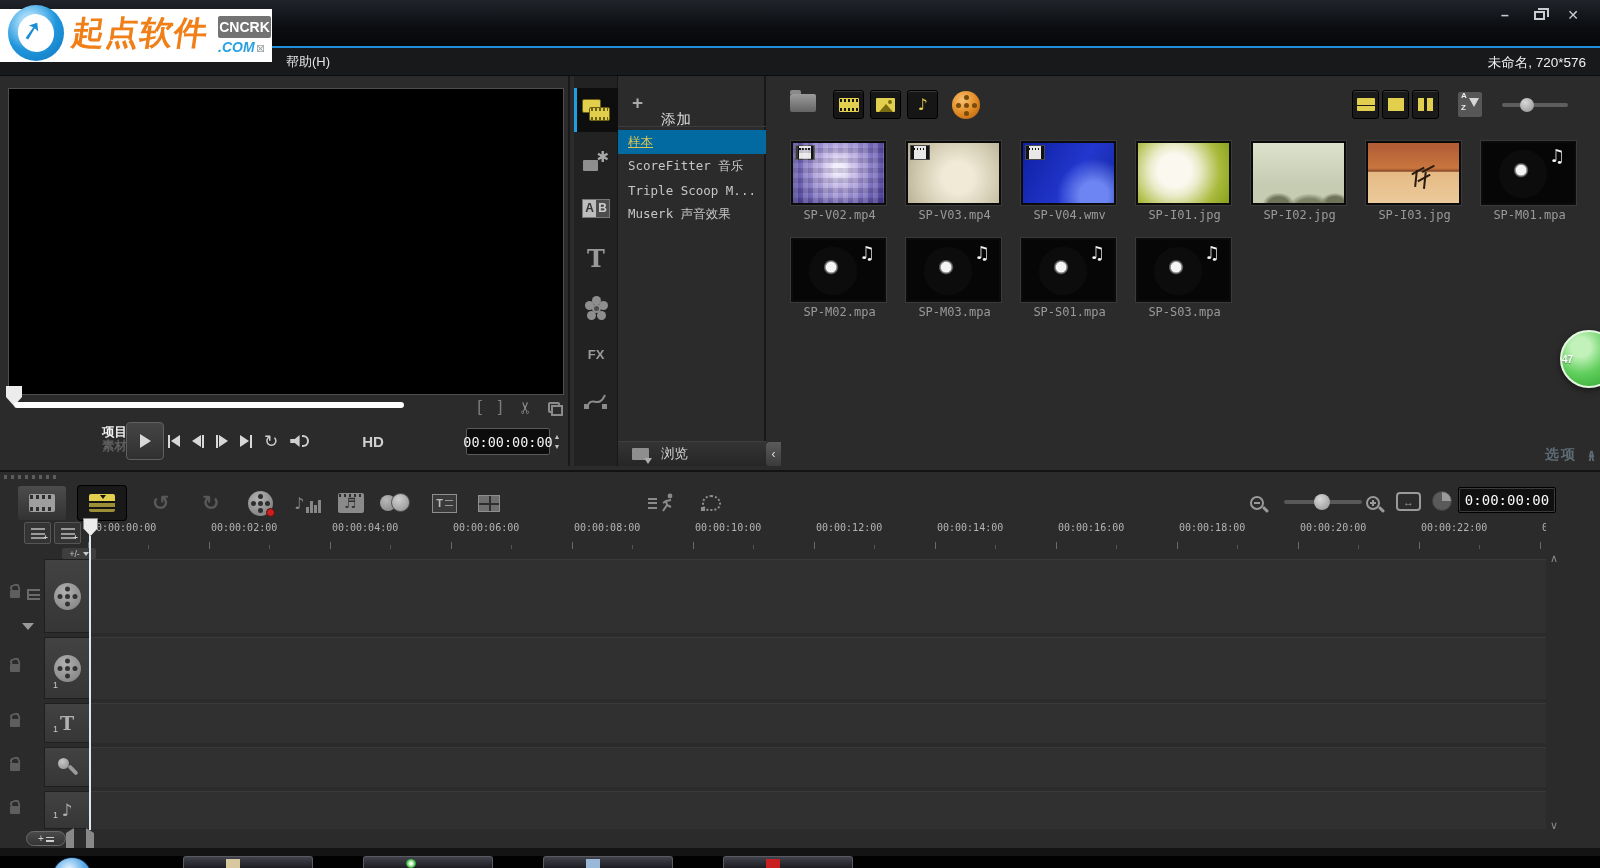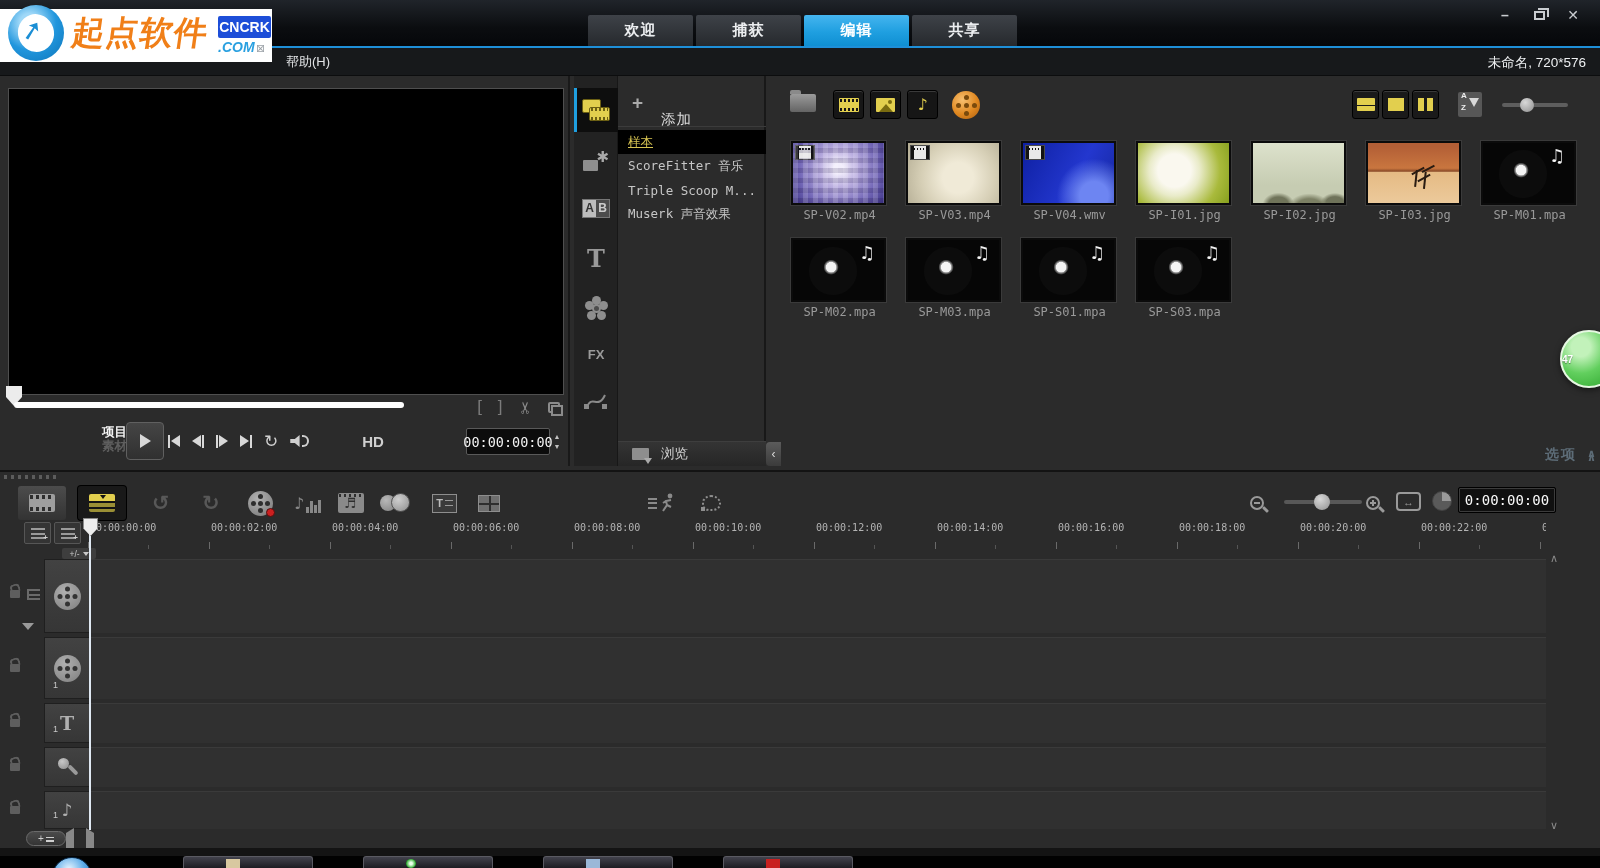--- a/index.html
+++ b/index.html
@@ -29,21 +29,21 @@
 
   
   .watermark{position:absolute;left:0;top:9px;width:272px;height:53px;background:#fff;z-index:40;}
   .wm-circle{position:absolute;left:8px;top:-4px;width:56px;height:56px;border-radius:50%;
     background:radial-gradient(circle at 38% 32%,#9fd8f8 0 18%,#2196dd 52%,#0d74b8 100%);}
   .wm-circle::before{content:"";position:absolute;left:10px;top:9px;width:36px;height:38px;border-radius:50%;
     background:#fff;transform:rotate(-18deg);}
   .wm-circle::after{content:"➚";position:absolute;left:13px;top:10px;font-size:26px;color:#1b8ed4;font-weight:bold;transform:rotate(-12deg);}
   .wm-brand{position:absolute;left:72px;top:2px;font-size:33px;font-weight:bold;color:#f07f18;
     transform:skewX(-8deg);letter-spacing:1px;font-family:"DejaVu Sans",sans-serif;}
-  .wm-badge{position:absolute;left:218px;top:7px;width:53px;height:22px;background:#1d4ed8;color:#fff;
+  .wm-badge{position:absolute;left:218px;top:7px;width:53px;height:22px;background:#737373;color:#fff;
     font-size:14px;font-weight:bold;display:flex;align-items:center;justify-content:center;border-radius:2px;}
   .wm-com{position:absolute;left:218px;top:30px;color:#2aa0e0;font-size:14px;font-weight:bold;font-style:italic;}
   .wm-x{position:absolute;left:256px;top:33px;color:#9aa0a6;font-size:11px;}
 
   
   .grip{position:absolute;height:4px;background-image:repeating-linear-gradient(90deg,#5c5c5c 0 3px,transparent 3px 7px);}
 
   
   #preview-panel{position:absolute;left:0;top:76px;width:570px;height:390px;background:#2b2b2b;border-right:2px solid #191919;}
   .screen{position:absolute;left:8px;top:12px;width:556px;height:307px;background:#000;border:1px solid #4f4f4f;}
@@ -103,21 +103,21 @@
   .ic-path svg{display:block;}
 
   .add-panel{position:absolute;left:44px;top:0;width:148px;height:390px;background:#2b2b2b;border-right:2px solid #181818;}
   .add-header{position:absolute;left:0;top:10px;width:148px;height:34px;display:flex;align-items:center;}
   .add-plus{color:#aaa;font-size:19px;font-weight:bold;margin-left:14px;}
   .add-label{color:#ddd;font-size:14.5px;margin-left:18px;letter-spacing:1px;margin-top:33px;}
   .add-divider{position:absolute;left:0;top:50px;width:148px;height:1px;background:#3c3c3c;}
   .cat-list{position:absolute;left:0;top:54px;width:148px;}
   .cat{height:24px;display:flex;align-items:center;padding-left:10px;color:#c6c6c6;
     font-family:"DejaVu Sans Mono",monospace;font-size:12.5px;white-space:nowrap;}
-  .cat-selected{background:#000000;color:#d8c552;text-decoration:underline;}
+  .cat-selected{background:#0369a1;color:#d8c552;text-decoration:underline;}
   .browse-bar{position:absolute;left:0;top:365px;width:148px;height:25px;background:linear-gradient(#343434,#262626);
     border-top:1px solid #3e3e3e;display:flex;align-items:center;}
   .ic-browse{position:relative;width:17px;height:12px;background:#8e8e8e;border-radius:1px;margin-left:14px;}
   .ic-browse::after{content:"";position:absolute;right:-3px;bottom:-4px;width:0;height:0;
     border-left:4px solid transparent;border-right:4px solid transparent;border-top:6px solid #aaa;}
   .browse-label{color:#cfcfcf;font-size:13.5px;margin-left:12px;}
   .collapse-btn{position:absolute;left:192px;top:366px;width:15px;height:24px;border-radius:4px 0 0 4px;
     background:linear-gradient(#5b5b5b,#3b3b3b);color:#ddd;font-size:12px;display:flex;align-items:center;justify-content:center;}
 
   .lib-content{position:absolute;left:208px;top:0;width:818px;height:390px;}
@@ -324,26 +324,20 @@
   .tb-item{position:absolute;top:0;width:130px;height:12px;background:linear-gradient(#42424c,#1c1c22);
     border:1px solid #5a5a62;border-bottom:none;border-radius:3px 3px 0 0;}
   .tb-item i{position:absolute;left:42px;top:2px;width:14px;height:9px;display:block;}
 </style>
 </head>
 <body>
 
 <div id="app">
 
   <div class="titlebar">
-    <div class="tab-bar">
-        <div class="tab">欢迎</div>
-        <div class="tab">捕获</div>
-        <div class="tab tab-active">编辑</div>
-        <div class="tab">共享</div>
-      </div>
     <div class="win-controls">
       <span class="win-btn">–</span>
       <span class="win-btn">
           <i class="ic-restore"></i>
         </span>
       <span class="win-btn">✕</span>
     </div>
   </div>
   <div class="blue-line"></div>
 

